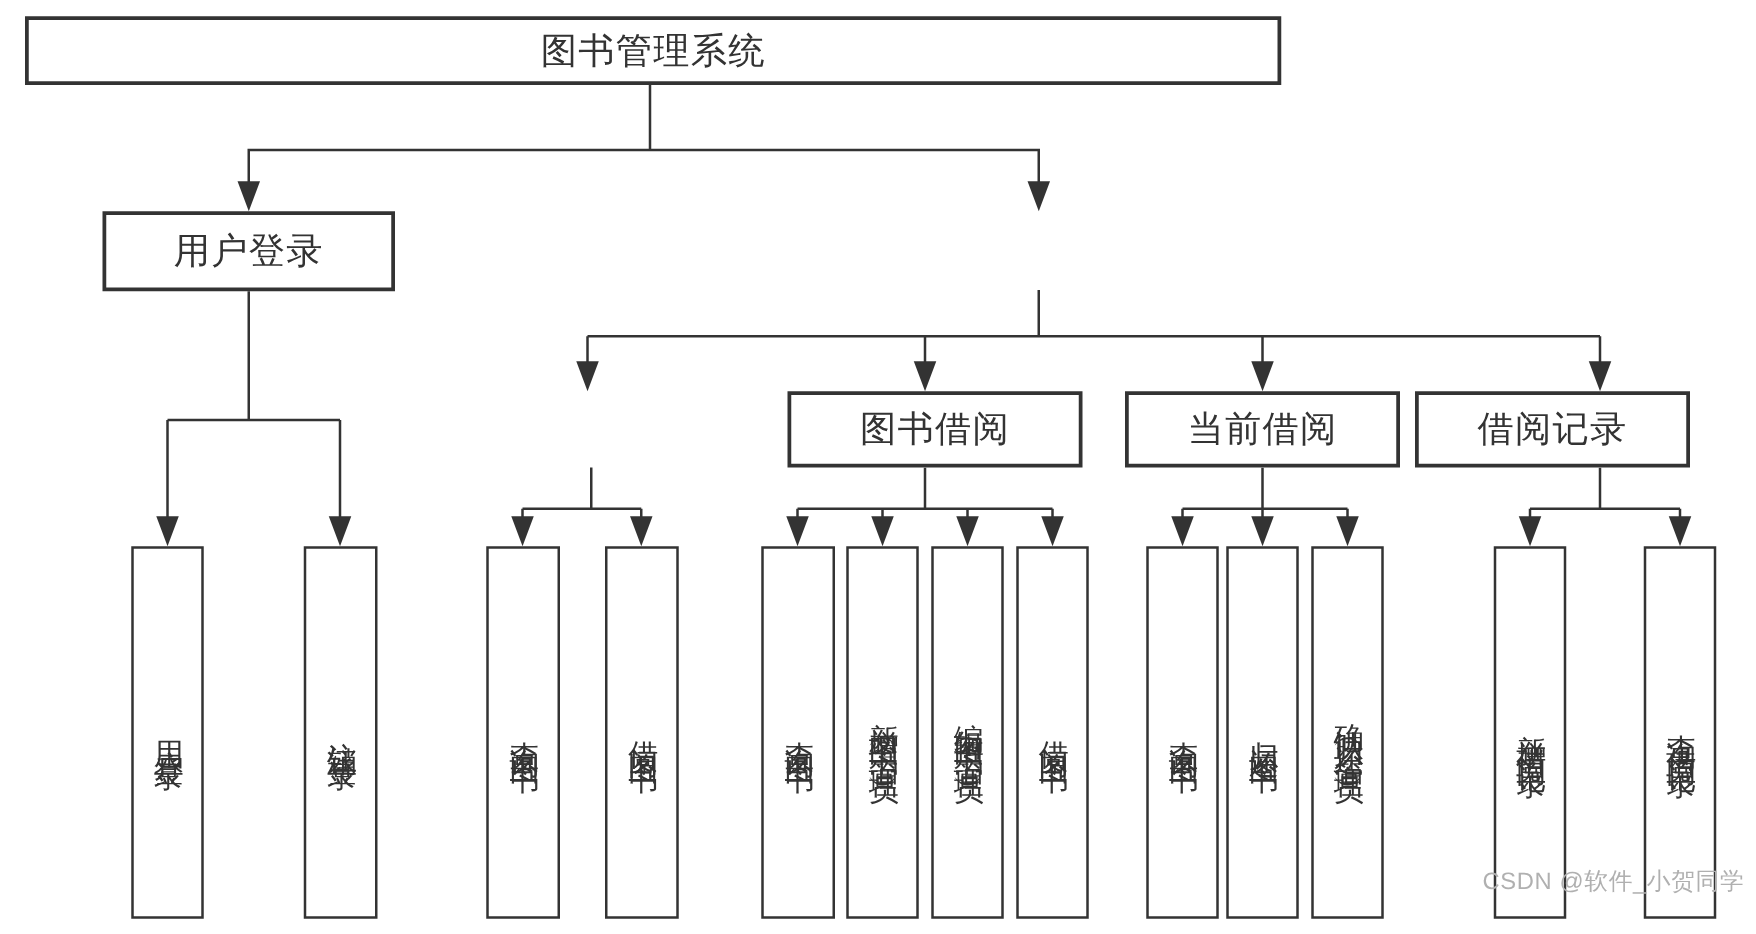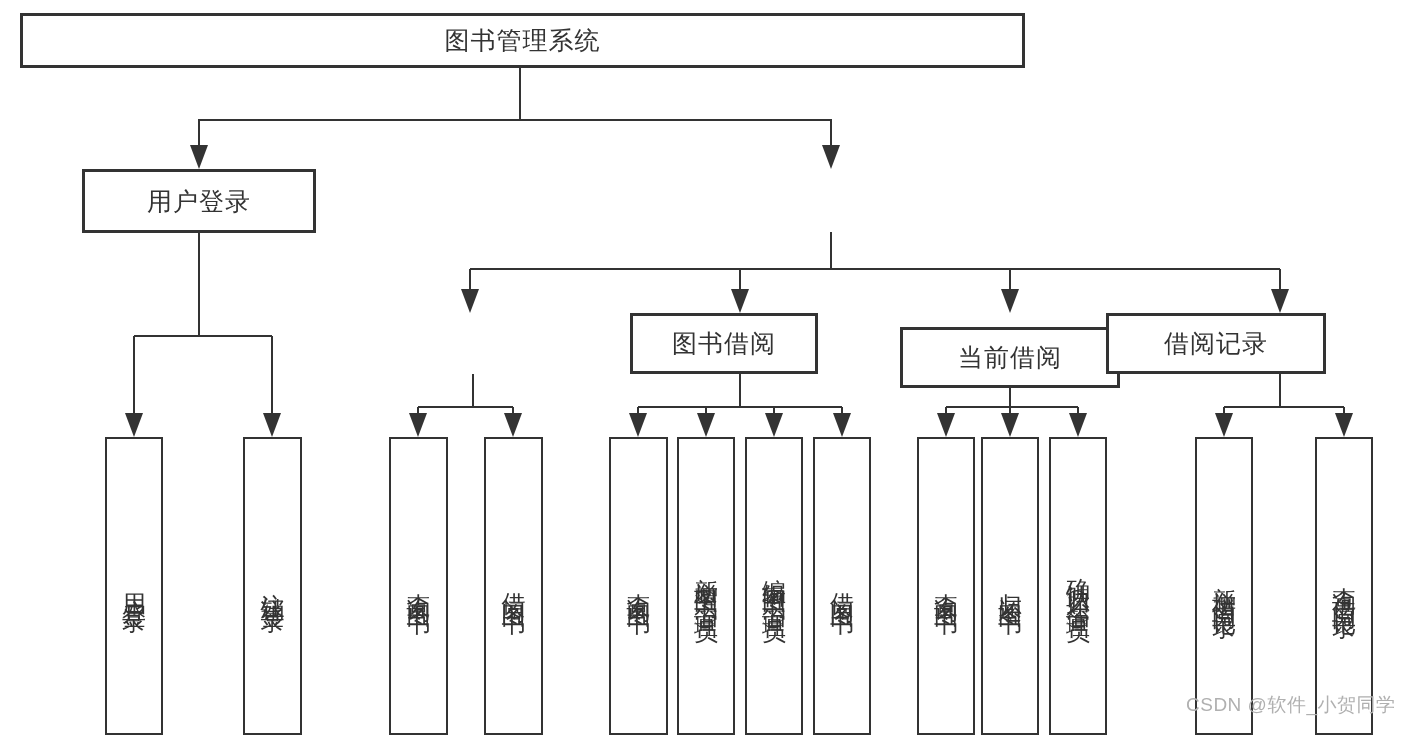--- a/index.html
+++ b/index.html
@@ -23,21 +23,21 @@
   .cline{stroke:var(--line);stroke-width:2;fill:none;}
   .carrow{fill:var(--line);stroke:none;}
   .box{
     position:absolute;
     box-sizing:border-box;
     background:var(--box-bg);
     border:3px solid var(--box-border);
     display:flex;align-items:center;justify-content:center;
   }
   .box .lbl{
-    font-size:25px;
+    font-size:29px;
     letter-spacing:1px;
     white-space:nowrap;
     color:var(--text);
   }
   .tall{border-width:2px;}
   .tall .lbl{
     writing-mode:vertical-rl;
     text-orientation:mixed;
     font-size:24px;
     letter-spacing:6px;
@@ -95,27 +95,27 @@
   </svg>
 
   <div class="box" style="left:20px;top:13px;width:1005px;height:55px">
     <span class="lbl">图书管理系统</span>
   </div>
 
   <div class="box" style="left:82px;top:169px;width:234px;height:64px">
     <span class="lbl">用户登录</span>
   </div>
 
-  <div class="box" style="left:630px;top:313px;width:188px;height:61px">
+  <div class="box" style="left:630px;top:313px;width:236px;height:61px">
     <span class="lbl">图书借阅</span>
   </div>
-  <div class="box" style="left:900px;top:327px;width:220px;height:61px">
+  <div class="box" style="left:900px;top:313px;width:220px;height:61px">
     <span class="lbl">当前借阅</span>
   </div>
-  <div class="box" style="left:1106px;top:313px;width:220px;height:61px">
+  <div class="box" style="left:1132px;top:313px;width:220px;height:61px">
     <span class="lbl">借阅记录</span>
   </div>
 
   <div class="box tall" style="left:105px;top:437px;width:58px;height:298px">
     <span class="lbl">用户登录</span>
   </div>
   <div class="box tall" style="left:243px;top:437px;width:59px;height:298px">
     <span class="lbl">注销登录</span>
   </div>
 

